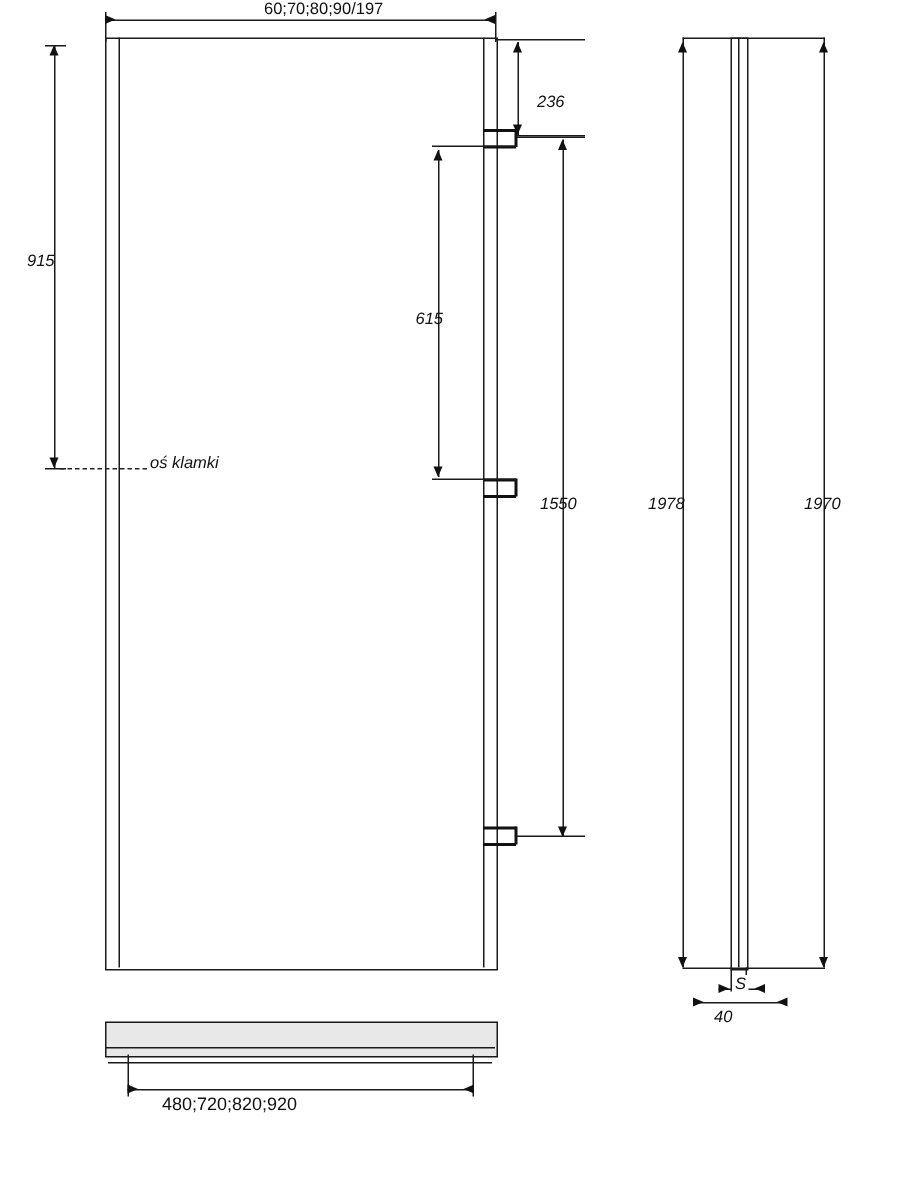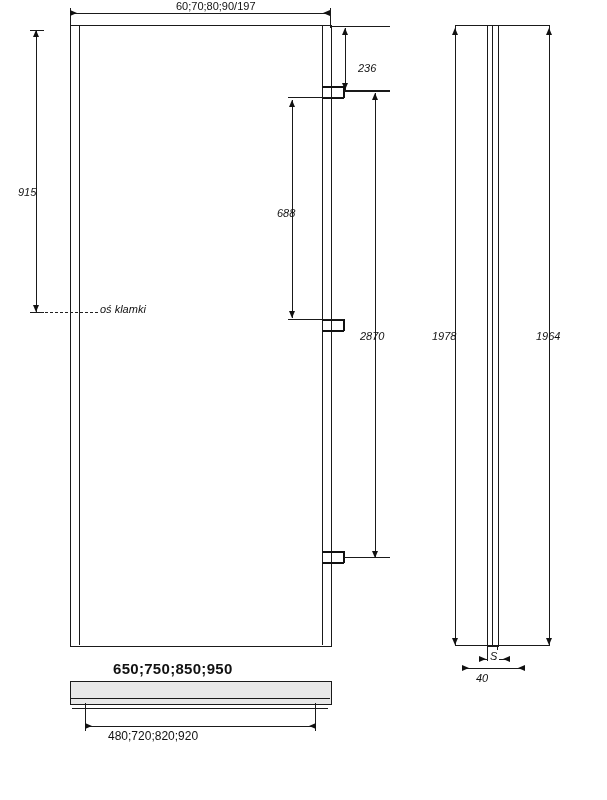--- a/index.html
+++ b/index.html
@@ -97,21 +97,21 @@
   <div class="ln vl" style="left:330px; top:8px; height:20px;"></div>
   <div class="arrow ar-right" style="left:70px; top:10px;"></div>
   <div class="arrow ar-left" style="left:323px; top:10px;"></div>
   <div class="lbl" style="left:176px; top:0px;">60;70;80;90/197</div>
 
   <div class="ln vl" style="left:36px; top:30px; height:282px;"></div>
   <div class="arrow ar-up" style="left:33px; top:30px;"></div>
   <div class="arrow ar-down" style="left:33px; top:305px;"></div>
   <div class="ln hl" style="left:30px; top:30px; width:14px;"></div>
   <div class="ln hl" style="left:30px; top:312px; width:14px;"></div>
-  <div class="lbl lbl-it" style="left:18px; top:168px;margin-top:18px;">915</div>
+  <div class="lbl lbl-it" style="left:18px; top:168px;">915</div>
 
   <div class="dashline" style="left:40px; top:312px; width:58px;"></div>
   <div class="lbl lbl-it" style="left:100px; top:303px;">oś klamki</div>
 
   <div class="ln thick-h" style="left:322px; top:86px; width:22px;"></div>
   <div class="ln thick-h" style="left:322px; top:97px; width:22px;"></div>
   <div class="ln thick-v" style="left:343px; top:86px; height:12px;"></div>
 
   <div class="ln thick-h" style="left:322px; top:319px; width:22px;"></div>
   <div class="ln thick-h" style="left:322px; top:330px; width:22px;"></div>
@@ -126,60 +126,59 @@
   <div class="arrow ar-down" style="left:342px; top:83px;"></div>
   <div class="ln hl" style="left:330px; top:26px; width:60px;"></div>
   <div class="ln hl" style="left:344px; top:90px; width:46px;"></div>
   <div class="lbl lbl-it" style="left:358px; top:62px;">236</div>
 
   <div class="ln vl" style="left:292px; top:100px; height:218px;"></div>
   <div class="arrow ar-up" style="left:289px; top:100px;"></div>
   <div class="arrow ar-down" style="left:289px; top:311px;"></div>
   <div class="ln hl" style="left:288px; top:97px; width:56px;"></div>
   <div class="ln hl" style="left:288px; top:319px; width:56px;"></div>
-  <div class="lbl lbl-it" style="left:277px; top:207px;">688</div>
+  <div class="lbl lbl-it" style="left:277px; top:207px;">615</div>
 
   <div class="ln vl" style="left:375px; top:93px; height:465px;"></div>
   <div class="arrow ar-up" style="left:372px; top:93px;"></div>
   <div class="arrow ar-down" style="left:372px; top:551px;"></div>
   <div class="ln hl" style="left:344px; top:91px; width:46px;"></div>
   <div class="ln hl" style="left:344px; top:557px; width:46px;"></div>
-  <div class="lbl lbl-it" style="left:360px; top:330px;">2870</div>
+  <div class="lbl lbl-it" style="left:360px; top:330px;">1550</div>
 
   <div class="ln vl" style="left:455px; top:25px; height:620px;"></div>
 
   <div class="panel" style="left:487px; top:25px; width:10px; height:620px;"></div>
   <div class="ln vl" style="left:492px; top:25px; height:620px;"></div>
 
   <div class="ln vl" style="left:549px; top:25px; height:620px;"></div>
 
   <div class="ln hl" style="left:455px; top:645px; width:95px;"></div>
   <div class="ln hl" style="left:455px; top:25px; width:95px;"></div>
 
   <div class="lbl lbl-it" style="left:432px; top:330px;">1978</div>
   <div class="arrow ar-up" style="left:452px; top:28px;"></div>
   <div class="arrow ar-down" style="left:452px; top:638px;"></div>
 
-  <div class="lbl lbl-it" style="left:536px; top:330px;">1964</div>
+  <div class="lbl lbl-it" style="left:536px; top:330px;">1970</div>
   <div class="arrow ar-up" style="left:546px; top:28px;"></div>
   <div class="arrow ar-down" style="left:546px; top:638px;"></div>
 
   <div class="ln hl" style="left:479px; top:659px; width:30px;"></div>
   <div class="arrow ar-right" style="left:479px; top:656px;"></div>
   <div class="arrow ar-left" style="left:503px; top:656px;"></div>
   <div class="ln vl" style="left:487px; top:645px; height:16px;"></div>
   <div class="ln vl" style="left:497px; top:645px; height:16px;"></div>
   <div class="lbl lbl-it" style="left:488px; top:650px; background:#fff; padding:0 2px;">S</div>
 
   <div class="ln hl" style="left:462px; top:668px; width:62px;"></div>
   <div class="arrow ar-right" style="left:462px; top:665px;"></div>
   <div class="arrow ar-left" style="left:518px; top:665px;"></div>
   <div class="lbl lbl-it" style="left:476px; top:672px;">40</div>
 
-  <div class="lbl lbl-bold" style="left:113px; top:660px;">650;750;850;950</div>
 
   <div class="slab" style="left:70px; top:681px; width:260px; height:22px;"></div>
   <div class="ln hl" style="left:70px; top:698px; width:260px;"></div>
   <div class="ln hl" style="left:72px; top:708px; width:256px;"></div>
   <div class="ln vl" style="left:85px; top:703px; height:28px;"></div>
   <div class="ln vl" style="left:315px; top:703px; height:28px;"></div>
 
   <div class="ln hl" style="left:85px; top:726px; width:230px;"></div>
   <div class="arrow ar-right" style="left:85px; top:723px;"></div>
   <div class="arrow ar-left" style="left:309px; top:723px;"></div>

